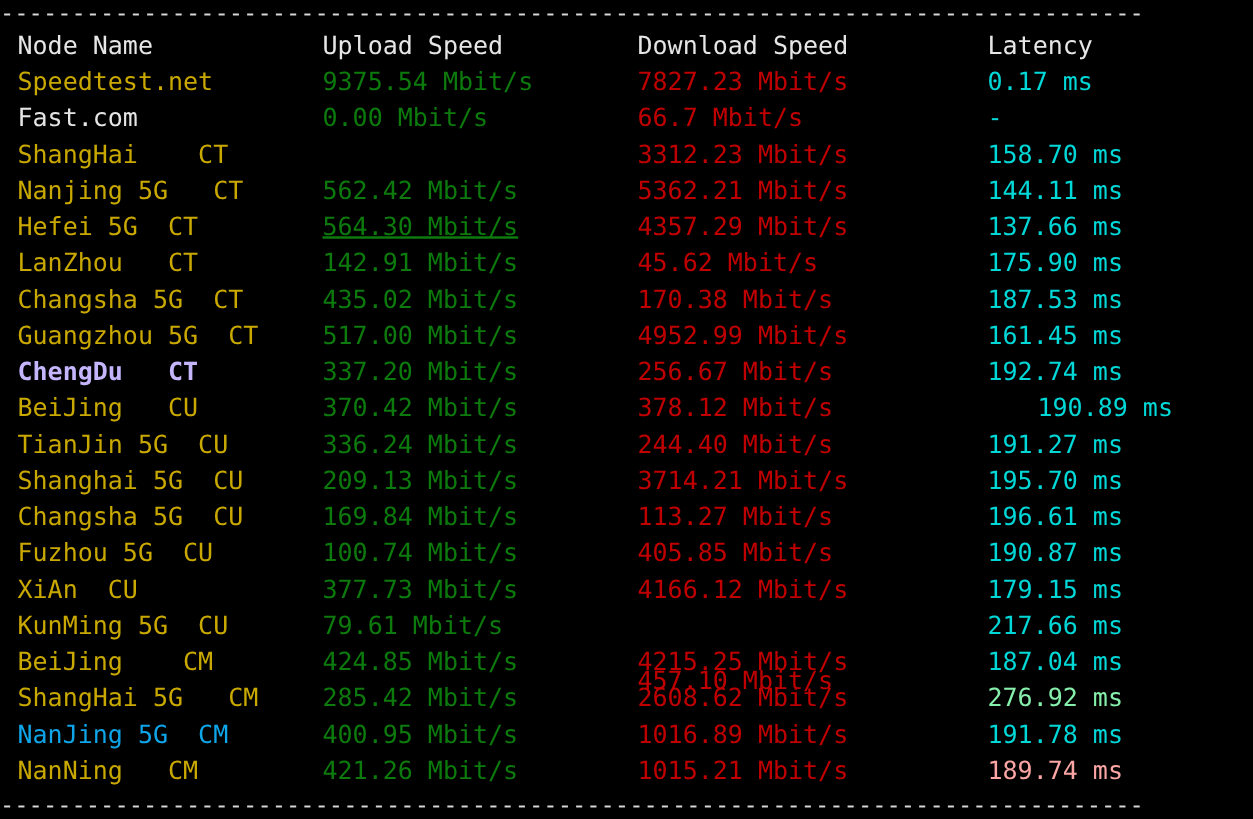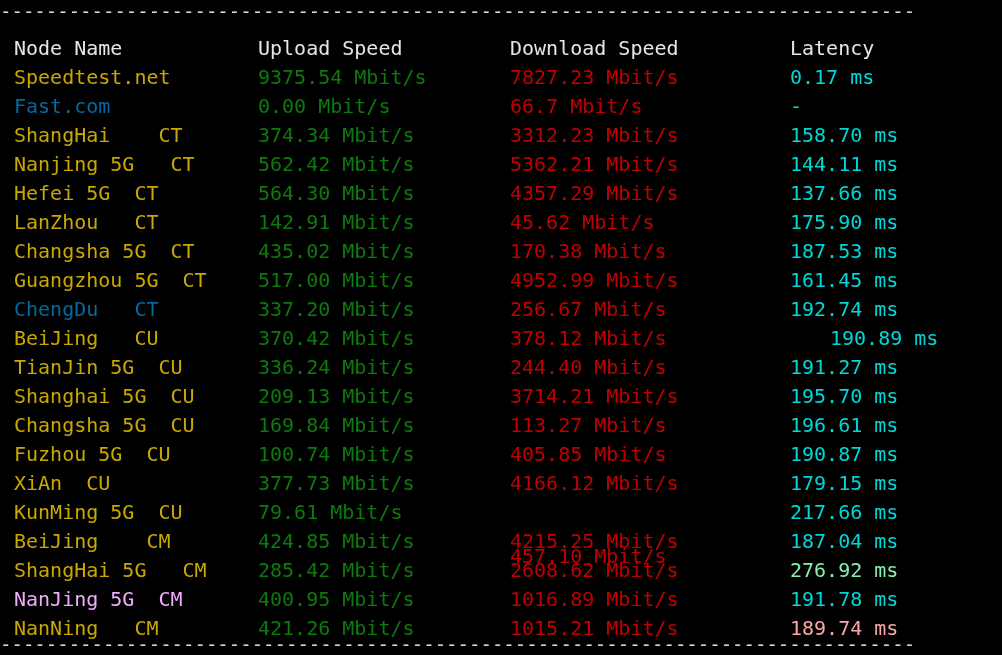--- a/index.html
+++ b/index.html
@@ -38,21 +38,21 @@
     letter-spacing: 0px;
     color: #d8d8d8;
   }
   .rule-top { top: 0px; }
   .rule-bottom { top: 633px; }
 
   
   #table {
     position: absolute;
     left: 0;
-    top: 34px;
+    top: 22px;
     width: 1002px;
   }
 
   .row {
     position: relative;
     height: 29px;
     line-height: 29px;
     white-space: pre;
     font-size: 20px;
     font-family: "DejaVu Sans Mono", "Liberation Mono", monospace;
@@ -92,38 +92,38 @@
 
     <div class="row row-header">
       <span class="cell col-node" style="color: rgb(230, 230, 230);">Node Name</span>
       <span class="cell col-download" style="color: rgb(230, 230, 230);">Download Speed</span>
       <span class="cell col-upload" style="color: rgb(230, 230, 230);">Upload Speed</span>
       <span class="cell col-latency" style="color: rgb(230, 230, 230);">Latency</span>
     </div>
 
     <div id="rows-container">
         <div class="row"><span class="cell col-node c-node" style="color: rgb(201, 168, 0);">Speedtest.net</span><span class="cell col-upload c-upload" style="color: rgb(12, 122, 12);">9375.54 Mbit/s</span><span class="cell col-download c-download" style="color: rgb(192, 0, 0);">7827.23 Mbit/s</span><span class="cell col-latency c-latency" style="color: rgb(0, 215, 215);">0.17 ms</span></div>
-        <div class="row"><span class="cell col-node c-node" style="color: #0369a1; text-align: center;">Fast.com</span><span class="cell col-upload c-upload" style="color: rgb(12, 122, 12);">0.00 Mbit/s</span><span class="cell col-download c-download" style="color: rgb(192, 0, 0);">66.7 Mbit/s</span><span class="cell col-latency c-latency" style="color: rgb(0, 215, 215);">-</span></div>
-        <div class="row"><span class="cell col-node c-node" style="color: rgb(201, 168, 0);">ShangHai    CT</span><span class="cell col-upload c-upload" style="color: rgb(12, 122, 12);">374.34 Mbit/s</span><span class="cell col-download c-download" style="color: rgb(192, 0, 0);">3312.23 Mbit/s</span><span class="cell col-latency c-latency" style="color: rgb(0, 215, 215);">158.70 ms</span></div>
+        <div class="row"><span class="cell col-node c-node" style="color: #e5e5e5; text-align: center;">Fast.com</span><span class="cell col-upload c-upload" style="color: rgb(12, 122, 12);">0.00 Mbit/s</span><span class="cell col-download c-download" style="color: rgb(192, 0, 0);">66.7 Mbit/s</span><span class="cell col-latency c-latency" style="color: rgb(0, 215, 215);">-</span></div>
+        <div class="row"><span class="cell col-node c-node" style="color: rgb(201, 168, 0);">ShangHai    CT</span><span class="cell col-download c-download" style="color: rgb(192, 0, 0);">3312.23 Mbit/s</span><span class="cell col-latency c-latency" style="color: rgb(0, 215, 215);">158.70 ms</span></div>
         <div class="row"><span class="cell col-node c-node" style="color: rgb(201, 168, 0);">Nanjing 5G   CT</span><span class="cell col-upload c-upload" style="color: rgb(12, 122, 12);">562.42 Mbit/s</span><span class="cell col-download c-download" style="color: rgb(192, 0, 0);">5362.21 Mbit/s</span><span class="cell col-latency c-latency" style="color: rgb(0, 215, 215);">144.11 ms</span></div>
-        <div class="row"><span class="cell col-node c-node" style="color: rgb(201, 168, 0);">Hefei 5G  CT</span><span class="cell col-upload c-upload" style="color: rgb(12, 122, 12);">564.30 Mbit/s</span><span class="cell col-download c-download" style="color: rgb(192, 0, 0);">4357.29 Mbit/s</span><span class="cell col-latency c-latency" style="color: rgb(0, 215, 215);">137.66 ms</span></div>
+        <div class="row"><span class="cell col-node c-node" style="color: rgb(201, 168, 0);">Hefei 5G  CT</span><span class="cell col-upload c-upload" style="color: rgb(12, 122, 12); text-decoration: underline;">564.30 Mbit/s</span><span class="cell col-download c-download" style="color: rgb(192, 0, 0);">4357.29 Mbit/s</span><span class="cell col-latency c-latency" style="color: rgb(0, 215, 215);">137.66 ms</span></div>
         <div class="row"><span class="cell col-node c-node" style="color: rgb(201, 168, 0);">LanZhou   CT</span><span class="cell col-upload c-upload" style="color: rgb(12, 122, 12);">142.91 Mbit/s</span><span class="cell col-download c-download" style="color: rgb(192, 0, 0);">45.62 Mbit/s</span><span class="cell col-latency c-latency" style="color: rgb(0, 215, 215);">175.90 ms</span></div>
         <div class="row"><span class="cell col-node c-node" style="color: rgb(201, 168, 0);">Changsha 5G  CT</span><span class="cell col-upload c-upload" style="color: rgb(12, 122, 12);">435.02 Mbit/s</span><span class="cell col-download c-download" style="color: rgb(192, 0, 0);">170.38 Mbit/s</span><span class="cell col-latency c-latency" style="color: rgb(0, 215, 215);">187.53 ms</span></div>
         <div class="row"><span class="cell col-node c-node" style="color: rgb(201, 168, 0);">Guangzhou 5G  CT</span><span class="cell col-upload c-upload" style="color: rgb(12, 122, 12);">517.00 Mbit/s</span><span class="cell col-download c-download" style="color: rgb(192, 0, 0);">4952.99 Mbit/s</span><span class="cell col-latency c-latency" style="color: rgb(0, 215, 215);">161.45 ms</span></div>
-        <div class="row"><span class="cell col-node c-node" style="color: #0369a1;">ChengDu   CT</span><span class="cell col-upload c-upload" style="color: rgb(12, 122, 12);">337.20 Mbit/s</span><span class="cell col-download c-download" style="color: rgb(192, 0, 0);">256.67 Mbit/s</span><span class="cell col-latency c-latency" style="color: rgb(0, 215, 215);">192.74 ms</span></div>
+        <div class="row"><span class="cell col-node c-node" style="color: #c4b5fd; font-weight: bold;">ChengDu   CT</span><span class="cell col-upload c-upload" style="color: rgb(12, 122, 12);">337.20 Mbit/s</span><span class="cell col-download c-download" style="color: rgb(192, 0, 0);">256.67 Mbit/s</span><span class="cell col-latency c-latency" style="color: rgb(0, 215, 215);">192.74 ms</span></div>
         <div class="row"><span class="cell col-node c-node" style="color: rgb(201, 168, 0);">BeiJing   CU</span><span class="cell col-upload c-upload" style="color: rgb(12, 122, 12);">370.42 Mbit/s</span><span class="cell col-download c-download" style="color: rgb(192, 0, 0);">378.12 Mbit/s</span><span class="cell col-latency c-latency" style="color: rgb(0, 215, 215); margin-left: 40px;">190.89 ms</span></div>
         <div class="row"><span class="cell col-node c-node" style="color: rgb(201, 168, 0);">TianJin 5G  CU</span><span class="cell col-upload c-upload" style="color: rgb(12, 122, 12);">336.24 Mbit/s</span><span class="cell col-download c-download" style="color: rgb(192, 0, 0);">244.40 Mbit/s</span><span class="cell col-latency c-latency" style="color: rgb(0, 215, 215);">191.27 ms</span></div>
         <div class="row"><span class="cell col-node c-node" style="color: rgb(201, 168, 0);">Shanghai 5G  CU</span><span class="cell col-upload c-upload" style="color: rgb(12, 122, 12);">209.13 Mbit/s</span><span class="cell col-download c-download" style="color: rgb(192, 0, 0);">3714.21 Mbit/s</span><span class="cell col-latency c-latency" style="color: rgb(0, 215, 215);">195.70 ms</span></div>
         <div class="row"><span class="cell col-node c-node" style="color: rgb(201, 168, 0);">Changsha 5G  CU</span><span class="cell col-upload c-upload" style="color: rgb(12, 122, 12);">169.84 Mbit/s</span><span class="cell col-download c-download" style="color: rgb(192, 0, 0);">113.27 Mbit/s</span><span class="cell col-latency c-latency" style="color: rgb(0, 215, 215);">196.61 ms</span></div>
         <div class="row"><span class="cell col-node c-node" style="color: rgb(201, 168, 0);">Fuzhou 5G  CU</span><span class="cell col-upload c-upload" style="color: rgb(12, 122, 12);">100.74 Mbit/s</span><span class="cell col-download c-download" style="color: rgb(192, 0, 0);">405.85 Mbit/s</span><span class="cell col-latency c-latency" style="color: rgb(0, 215, 215);">190.87 ms</span></div>
         <div class="row"><span class="cell col-node c-node" style="color: rgb(201, 168, 0);">XiAn  CU</span><span class="cell col-upload c-upload" style="color: rgb(12, 122, 12);">377.73 Mbit/s</span><span class="cell col-download c-download" style="color: rgb(192, 0, 0);">4166.12 Mbit/s</span><span class="cell col-latency c-latency" style="color: rgb(0, 215, 215);">179.15 ms</span></div>
         <div class="row"><span class="cell col-node c-node" style="color: rgb(201, 168, 0);">KunMing 5G  CU</span><span class="cell col-upload c-upload" style="color: rgb(12, 122, 12);">79.61 Mbit/s</span><span class="cell col-download c-download" style="color: rgb(192, 0, 0); margin-top: 44px;">457.10 Mbit/s</span><span class="cell col-latency c-latency" style="color: rgb(0, 215, 215);">217.66 ms</span></div>
         <div class="row"><span class="cell col-node c-node" style="color: rgb(201, 168, 0);">BeiJing    CM</span><span class="cell col-upload c-upload" style="color: rgb(12, 122, 12);">424.85 Mbit/s</span><span class="cell col-download c-download" style="color: rgb(192, 0, 0);">4215.25 Mbit/s</span><span class="cell col-latency c-latency" style="color: rgb(0, 215, 215);">187.04 ms</span></div>
         <div class="row"><span class="cell col-node c-node" style="color: rgb(201, 168, 0);">ShangHai 5G   CM</span><span class="cell col-upload c-upload" style="color: rgb(12, 122, 12);">285.42 Mbit/s</span><span class="cell col-download c-download" style="color: rgb(192, 0, 0);">2608.62 Mbit/s</span><span class="cell col-latency c-latency" style="color: #86efac;">276.92 ms</span></div>
-        <div class="row"><span class="cell col-node c-node" style="color: #f0abfc;">NanJing 5G  CM</span><span class="cell col-upload c-upload" style="color: rgb(12, 122, 12);">400.95 Mbit/s</span><span class="cell col-download c-download" style="color: rgb(192, 0, 0);">1016.89 Mbit/s</span><span class="cell col-latency c-latency" style="color: rgb(0, 215, 215);">191.78 ms</span></div>
+        <div class="row"><span class="cell col-node c-node" style="color: #0ea5e9;">NanJing 5G  CM</span><span class="cell col-upload c-upload" style="color: rgb(12, 122, 12);">400.95 Mbit/s</span><span class="cell col-download c-download" style="color: rgb(192, 0, 0);">1016.89 Mbit/s</span><span class="cell col-latency c-latency" style="color: rgb(0, 215, 215);">191.78 ms</span></div>
         <div class="row"><span class="cell col-node c-node" style="color: rgb(201, 168, 0);">NanNing   CM</span><span class="cell col-upload c-upload" style="color: rgb(12, 122, 12);">421.26 Mbit/s</span><span class="cell col-download c-download" style="color: rgb(192, 0, 0);">1015.21 Mbit/s</span><span class="cell col-latency c-latency" style="color: #fca5a5;">189.74 ms</span></div>
       </div>
 
   </div>
 
   <div class="rule rule-bottom" style="color: rgb(216, 216, 216);">--------------------------------------------------------------------------------</div>
 
 </div>
 
 </body></html>

